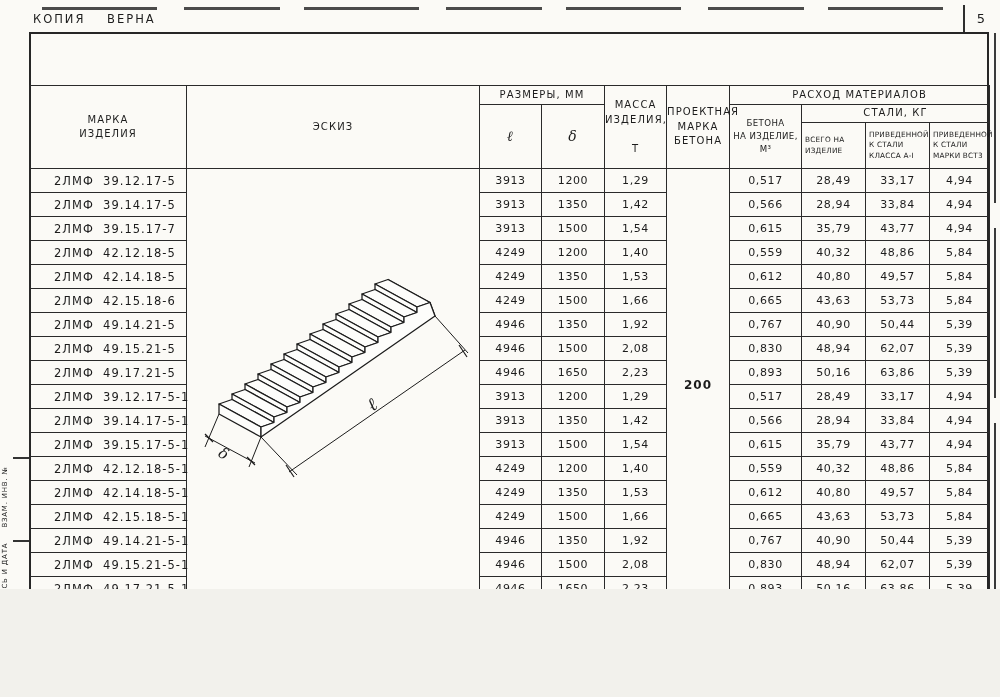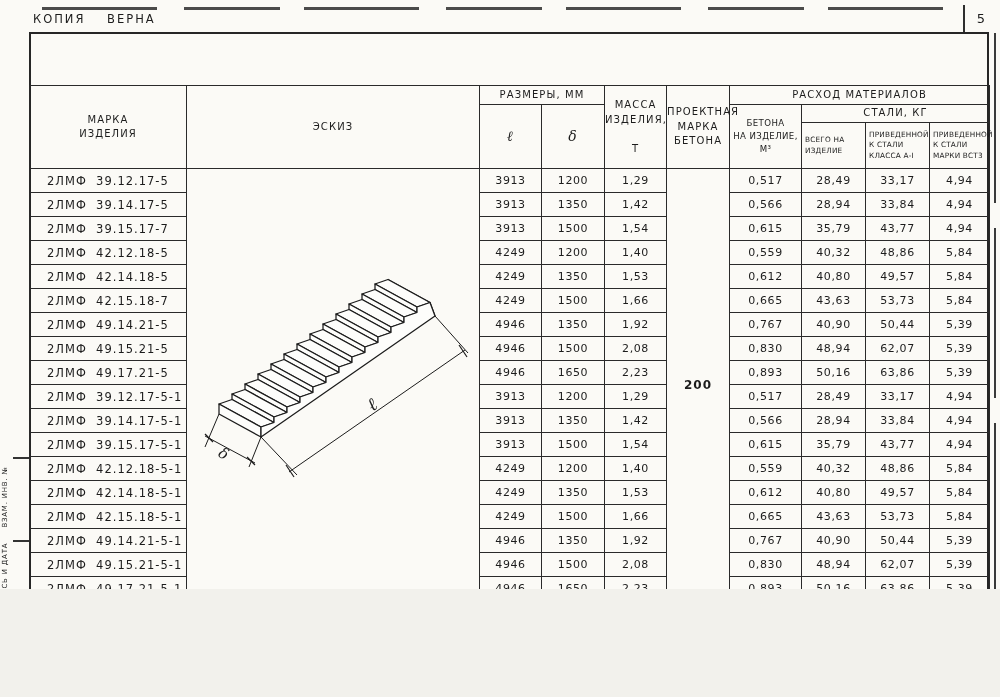--- a/index.html
+++ b/index.html
@@ -42,21 +42,21 @@
   thead tr.hr1{height:19px} thead tr.hr2{height:18px} thead tr.hr3{height:46px}
   thead th{
     font-weight:normal; text-transform:uppercase; white-space:pre-line;
     font-size:10px; letter-spacing:1.1px; line-height:1.45; vertical-align:middle; text-align:center;
   }
   th.h-small{ font-size:7.3px; letter-spacing:.2px; text-align:left; padding:2px 2px 2px 3px; line-height:1.4; }
   th.h-beton{ font-size:8.6px; letter-spacing:.4px; line-height:1.5; }
   th.h-sym{ font-family:"DejaVu Serif",serif; font-style:italic; font-size:14px; text-transform:none; }
   tbody tr{ height:24px; }
   tbody td{ font-size:11px; text-align:center; letter-spacing:.6px; vertical-align:middle; }
-  td.c-mark{ text-align:left; padding-left:17px; white-space:pre; font-size:11.5px; letter-spacing:1px; }
+  td.c-mark{ text-align:left; padding-left:24px; white-space:pre; font-size:11.5px; letter-spacing:1px; }
   td.c-sketch{ position:relative; }
   td.c-grade{ font-size:12px; letter-spacing:1px;font-weight:bold; }
   #sketch-svg{ position:absolute; left:4px; top:108px; }
 
   .stamp{ position:absolute; left:667px; top:643px; width:322px; height:37px; border:2px solid #262626; display:flex; }
   .stamp-doc{ flex:1; display:flex; align-items:center; justify-content:center; font-size:12.5px; letter-spacing:1.5px; }
   .stamp-sheet{ width:46px; border-left:2px solid #262626; display:flex; flex-direction:row; }
   .sheet-label{ height:13px; border-bottom:1.6px solid #262626; font-size:7.5px; text-transform:uppercase;
     display:flex; align-items:center; justify-content:center; letter-spacing:1px; }
   .sheet-num{ flex:1; display:flex; align-items:center; justify-content:center; font-size:13px; }
@@ -222,21 +222,21 @@
           <td class="c-mark">2ЛМФ  42.14.18-5</td>
           <td>4249</td>
           <td>1350</td>
           <td>1,53</td>
           <td>0,612</td>
           <td>40,80</td>
           <td>49,57</td>
           <td>5,84</td>
         </tr>
         <tr>
-          <td class="c-mark">2ЛМФ  42.15.18-7</td>
+          <td class="c-mark">2ЛМФ  42.15.18-6</td>
           <td>4249</td>
           <td>1500</td>
           <td>1,66</td>
           <td>0,665</td>
           <td>43,63</td>
           <td>53,73</td>
           <td>5,84</td>
         </tr>
         <tr>
           <td class="c-mark">2ЛМФ  49.14.21-5</td>

